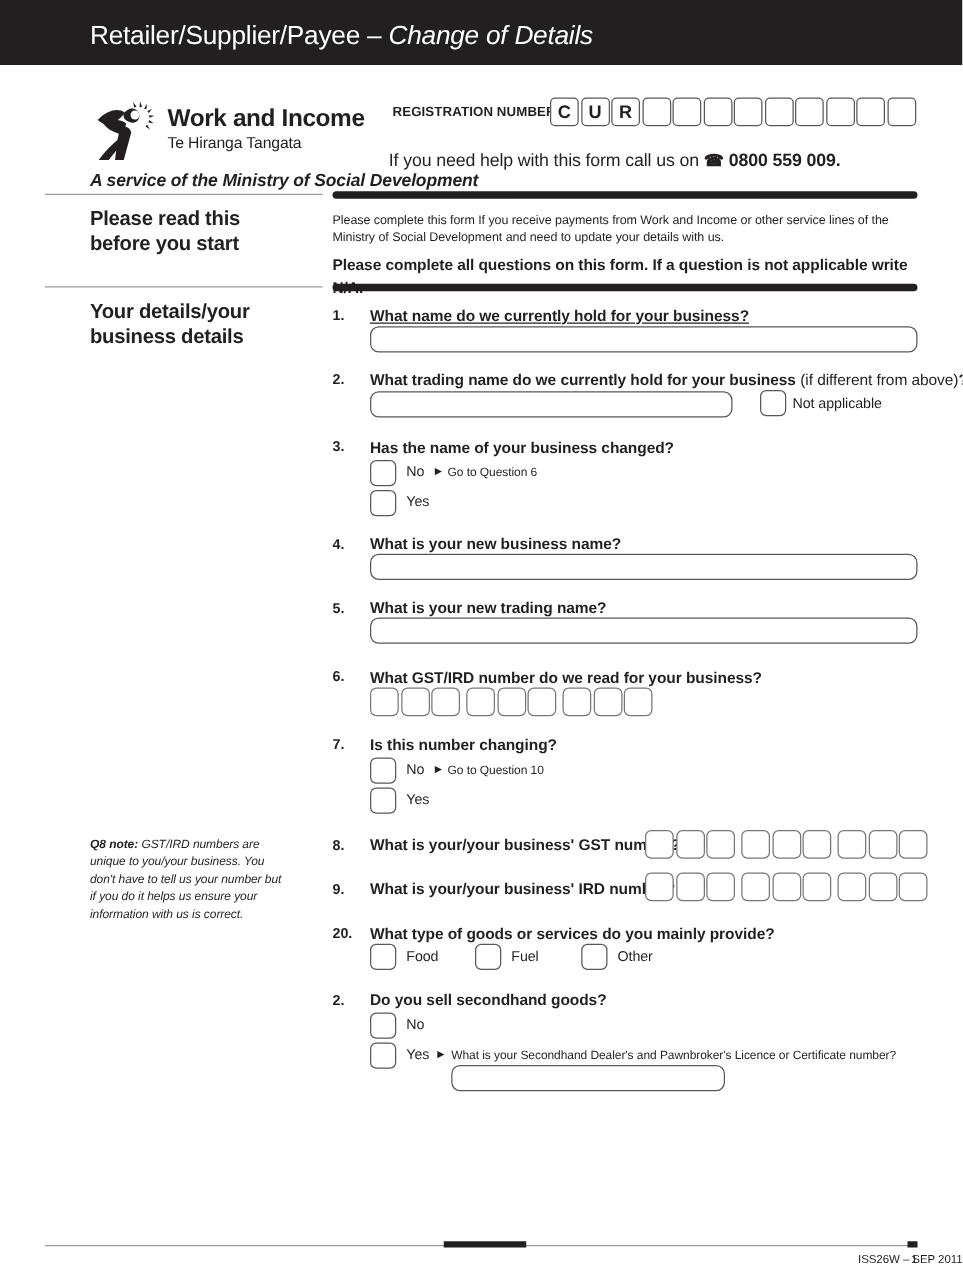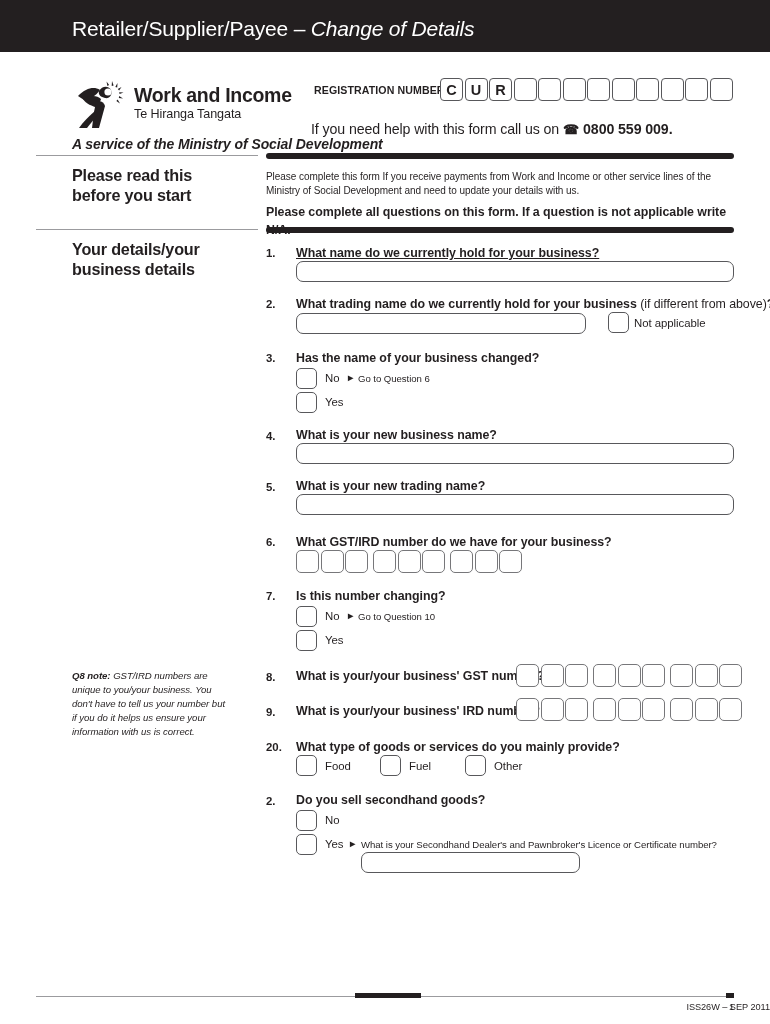--- a/index.html
+++ b/index.html
@@ -388,21 +388,21 @@
 
 <div class="q-num" style="left:266px; top:430px;">4.</div>
 <div class="q-text" style="top:428px;">What is your new business name?</div>
 <div class="field" style="left:296px; top:443px; width:438px; height:21px;"></div>
 
 <div class="q-num" style="left:266px; top:481px;">5.</div>
 <div class="q-text" style="top:479px;">What is your new trading name?</div>
 <div class="field" style="left:296px; top:494px; width:438px; height:21px;"></div>
 
 <div class="q-num" style="left:266px; top:536px;">6.</div>
-<div class="q-text" style="top:535px;">What GST/IRD number do we have for your business?</div>
+<div class="q-text" style="top:535px;">What GST/IRD number do we read for your business?</div>
 <div class="cell-row" style="left:296px; top:550px;">
   <span class="cell"></span>
   <span class="cell"></span>
   <span class="cell gap"></span>
   <span class="cell"></span>
   <span class="cell"></span>
   <span class="cell gap"></span>
   <span class="cell"></span>
   <span class="cell"></span>
   <span class="cell"></span>

